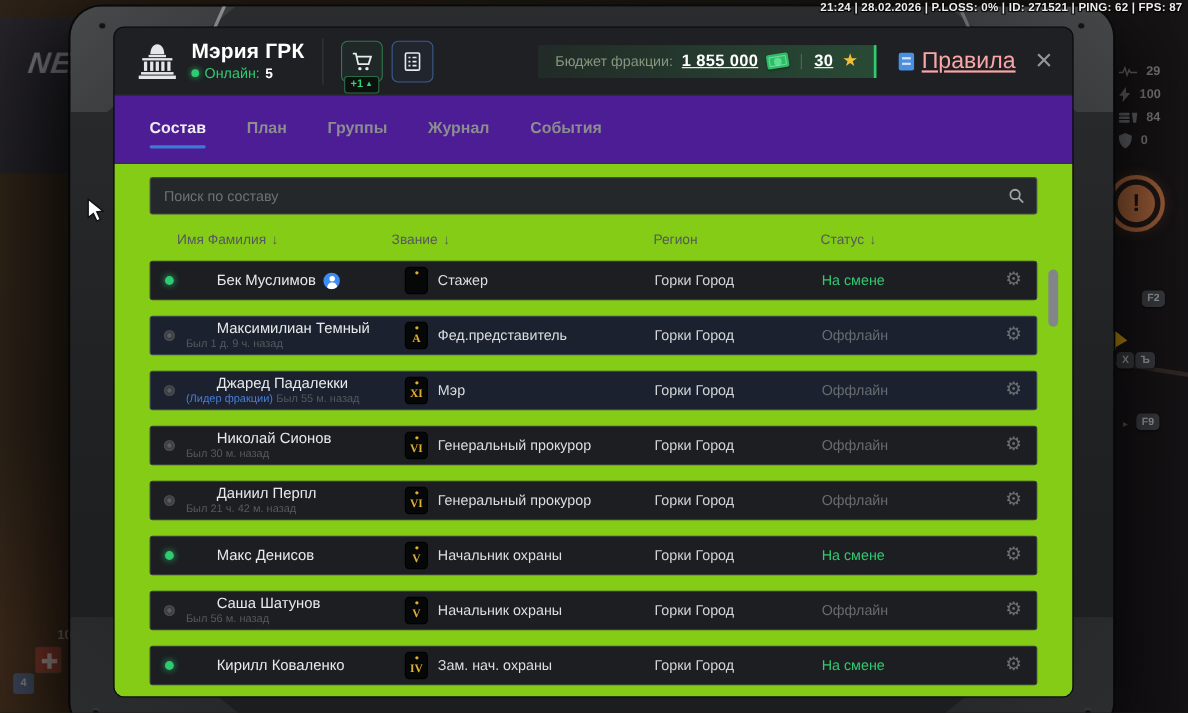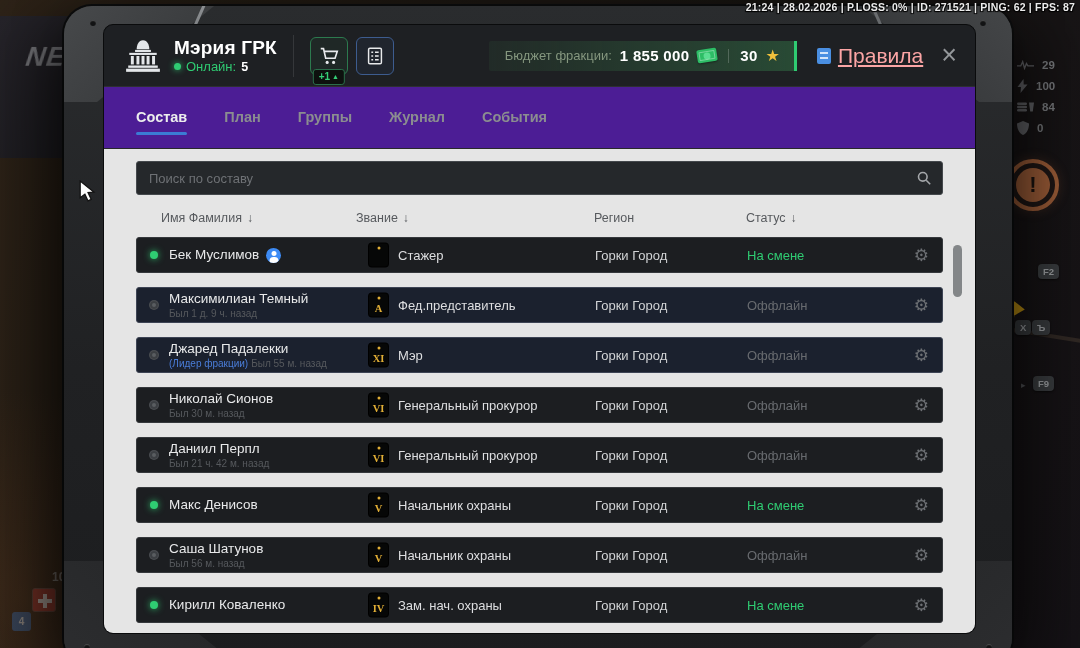--- a/index.html
+++ b/index.html
@@ -97,21 +97,21 @@
   .btn-list { border:1px solid #3d5c8f; background:rgba(52,74,116,.14); margin-left:8px; }
   .cart-badge { position:absolute; left:50%; transform:translateX(-50%); bottom:-11px;
     background:#0d110e; border:1px solid #2a6e49; border-radius:3px; padding:0 5px;
     font-size:10px; font-weight:700; color:#35d077; display:flex; align-items:center; gap:2px;
     line-height:14px; white-space:nowrap; }
   .cart-badge::after { content:"\25B2"; font-size:7px; color:#35d077; }
   .budget { margin-left:auto; height:30px; display:flex; align-items:center; gap:8px;
     padding:0 14px 0 16px; border-right:3px solid #2fcb72; border-radius:2px 0 0 2px;
     background:linear-gradient(90deg, rgba(40,62,47,.35), rgba(43,84,57,.8)); }
   .budget-label { color:#85977f; font-size:13px; }
-  .budget-amount { color:#fff; font-size:15px; font-weight:700; letter-spacing:.3px; }
+  .budget-amount { color:#fff; font-size:15px; font-weight:700; letter-spacing:.3px;text-decoration:underline; }
   .bill { width:20px; height:13px; background:#2dbd66; border-radius:2px; position:relative;
     transform:rotate(-9deg); box-shadow:0 1px 2px rgba(0,0,0,.4); }
   .bill::before { content:""; position:absolute; left:50%; top:50%; transform:translate(-50%,-50%);
     width:7px; height:7px; border-radius:50%; background:#5bdd92; }
   .bill::after { content:""; position:absolute; inset:2px; border:1px solid rgba(255,255,255,.35);
     border-radius:1px; }
   .budget-sep { width:1px; height:14px; background:rgba(255,255,255,.2); margin:0 3px; }
   .star { color:#f0c03c; font-size:16px; line-height:1; }
   .star::before { content:"\2605"; }
   .rules { display:flex; align-items:center; gap:7px; margin-left:20px; cursor:pointer; }
@@ -126,21 +126,21 @@
   
   .tabs { height:62px; background:#4c1d95; border-bottom:1px solid #28292b;
     display:flex; align-items:center; gap:37px; padding:0 0 0 32px; }
   .tab { position:relative; color:#8b8d90; font-size:14.5px; font-weight:700; cursor:pointer;
     padding:20px 0 22px; }
   .tab.active { color:#eceded; }
   .tab.active::after { content:""; position:absolute; left:0; right:0; bottom:12px; height:3px;
     border-radius:2px; background:#3b7bd4; }
 
   
-  .content { position:relative; height:486px; background:#e5e5e5; padding:12px 32px 0; }
+  .content { position:relative; height:486px; background:#84cc16; padding:12px 32px 0; }
   .search-wrap { position:relative; }
   .search { width:100%; height:34px; background:#25282b; border:1px solid #44484c;
     border-radius:3px; color:#c8cacc; font-size:13px; padding:0 36px 0 12px; outline:none;
     font-family:inherit; }
   .search::placeholder { color:#6e7175; }
   .search-icon { position:absolute; right:11px; top:9px; }
 
   .thead { position:relative; height:15px; margin-top:16px; }
   .th { position:absolute; top:0; color:#56595d; font-size:12.5px; }
   .th.sortable::after { content:"\2193"; margin-left:5px; font-size:12px; }
@@ -148,21 +148,21 @@
 
   .rows { margin-top:11px; }
   .row { position:relative; height:36px; background:#1c1e21; border:1px solid #35383c;
     border-radius:3px; margin-bottom:14px; cursor:pointer; }
   .row.hl { background:#1b212e; border-color:#3d4454; }
   .mdot { position:absolute; left:13px; top:50%; transform:translateY(-50%);
     width:8px; height:8px; border-radius:50%; }
   .mdot.on { background:#2fcb72; box-shadow:0 0 7px rgba(47,203,114,.9); }
   .mdot.off { background:#5a5d61; box-shadow:inset 0 0 0 2px #3c3f43, 0 0 0 1px #4a4d51; }
   .nameblock { position:absolute; left:32px; top:50%; transform:translateY(-50%); }
-  .nm { display:flex; align-items:center; gap:7px; color:#e8e9ea; font-size:13.5px; line-height:1.2; }
+  .nm { display:flex; align-items:center; gap:7px; color:#e8e9ea; font-size:13.5px; line-height:1.2;margin-left:28px; }
   .me { width:15px; height:15px; border-radius:50%; background:#3d8bf5; position:relative; overflow:hidden; }
   .me::before { content:""; position:absolute; left:50%; top:3px; transform:translateX(-50%);
     width:5px; height:5px; border-radius:50%; background:#fff; }
   .me::after { content:""; position:absolute; left:50%; top:9px; transform:translateX(-50%);
     width:9px; height:6px; border-radius:4px 4px 0 0; background:#fff; }
   .sub { font-size:10px; color:#56595d; margin-top:1px; line-height:1.1; }
   .sub .leader { color:#4a7dd8; margin-right:3px; }
   .rank { position:absolute; left:232px; top:50%; transform:translateY(-50%);
     display:flex; align-items:center; gap:10px; }
   .rbadge { width:19px; height:23px; background:#060707; border-radius:3px; position:relative;

